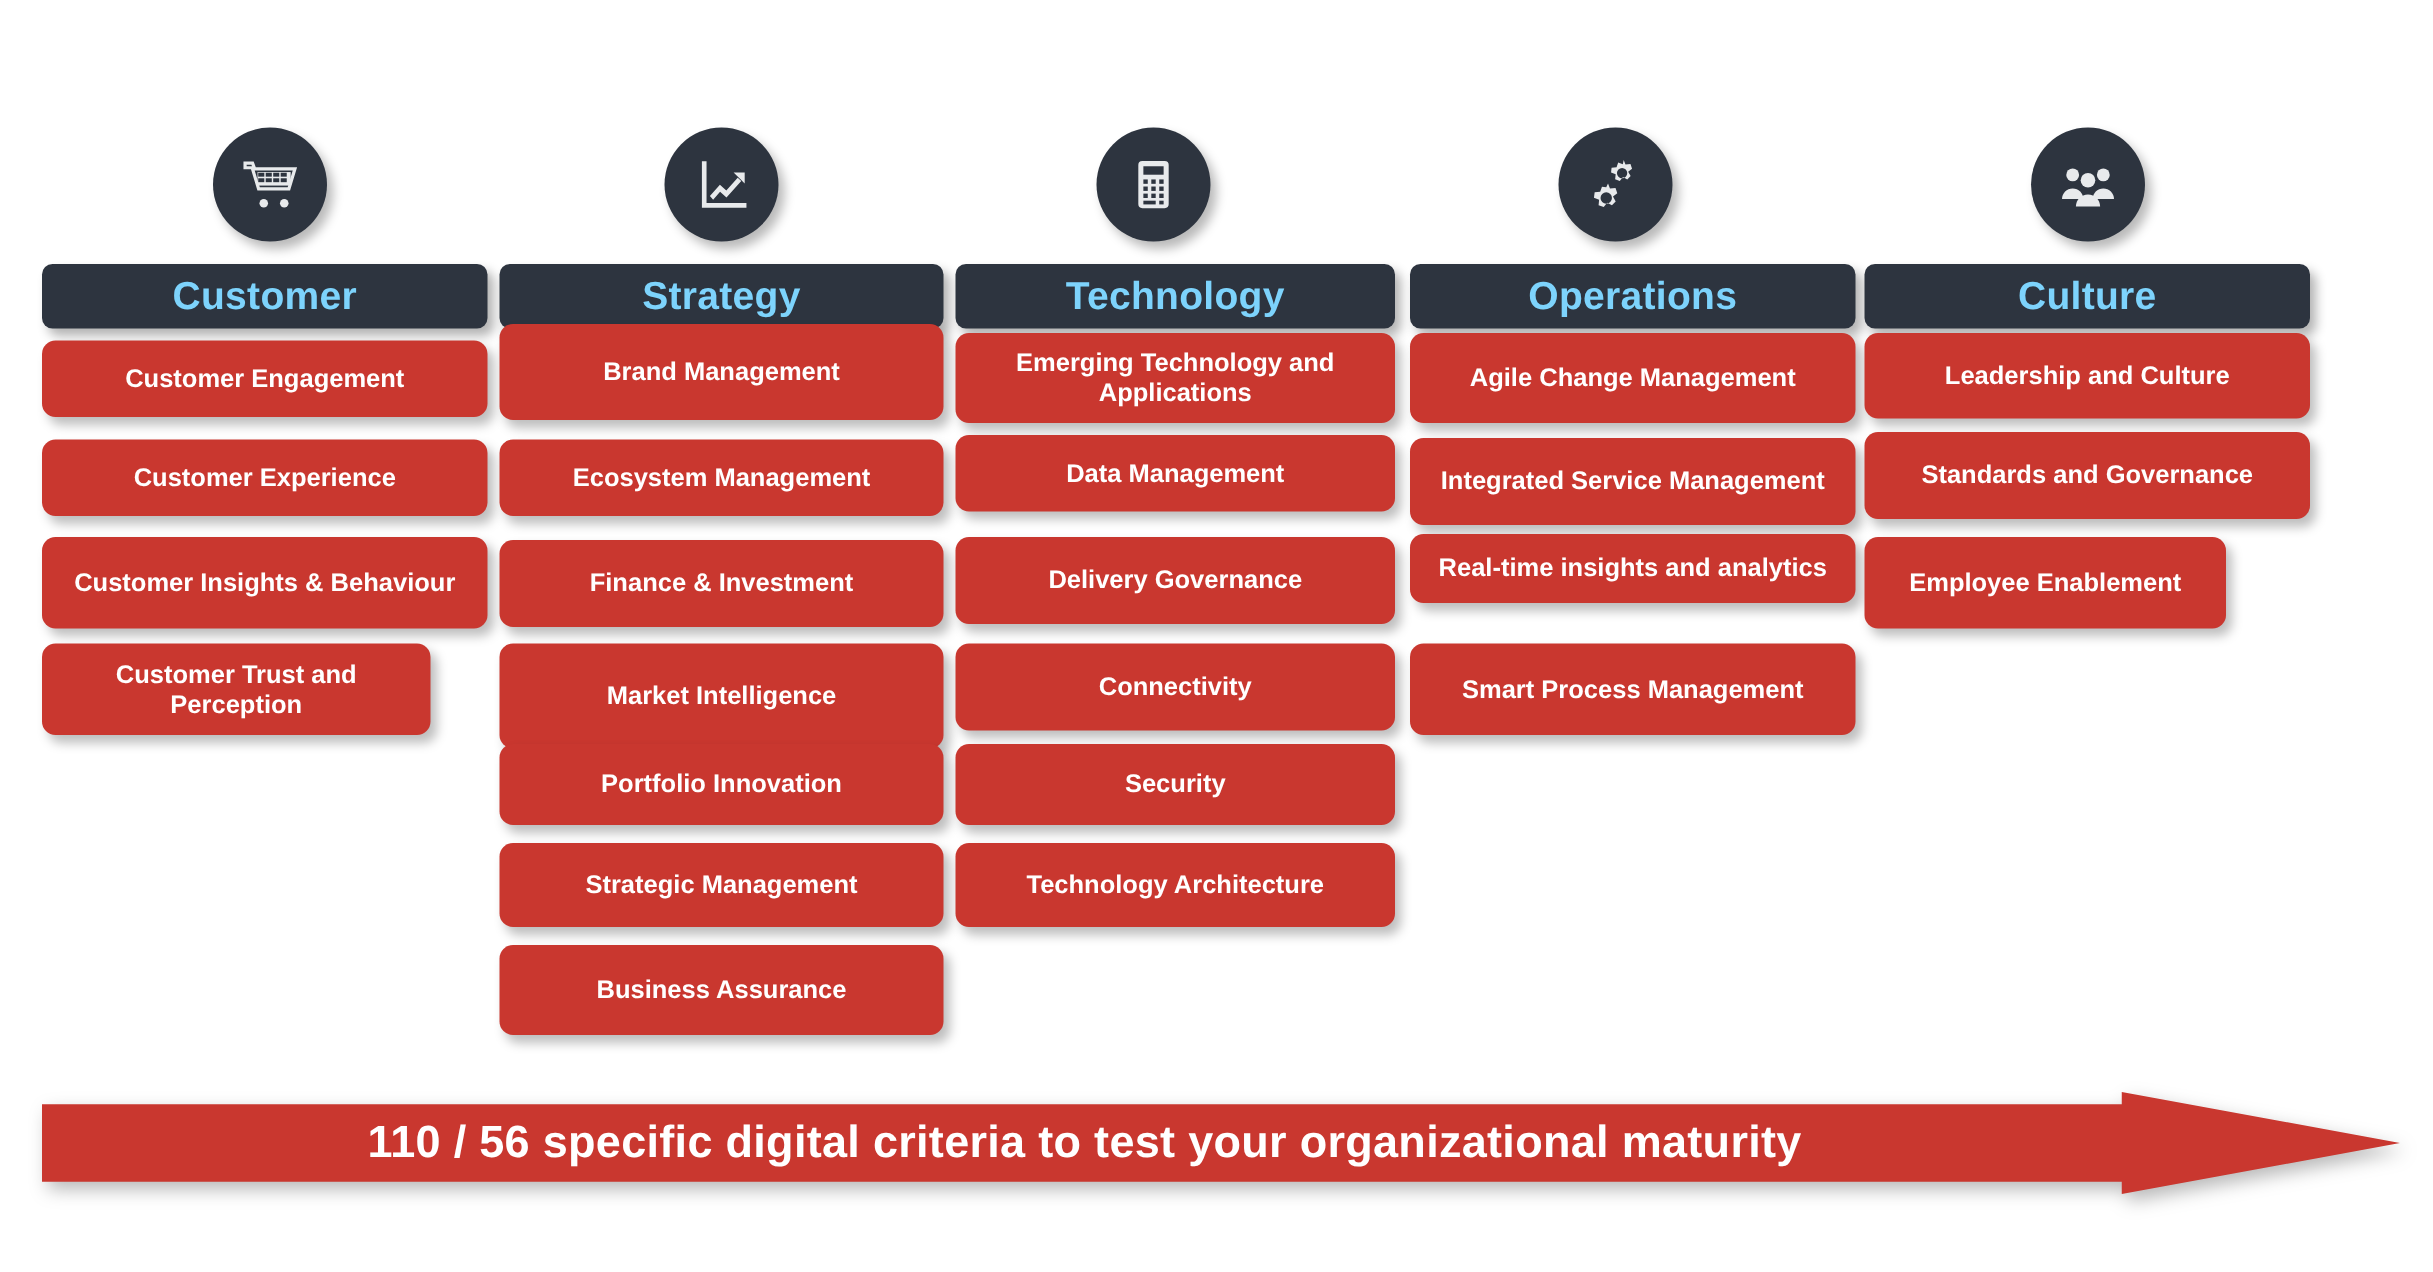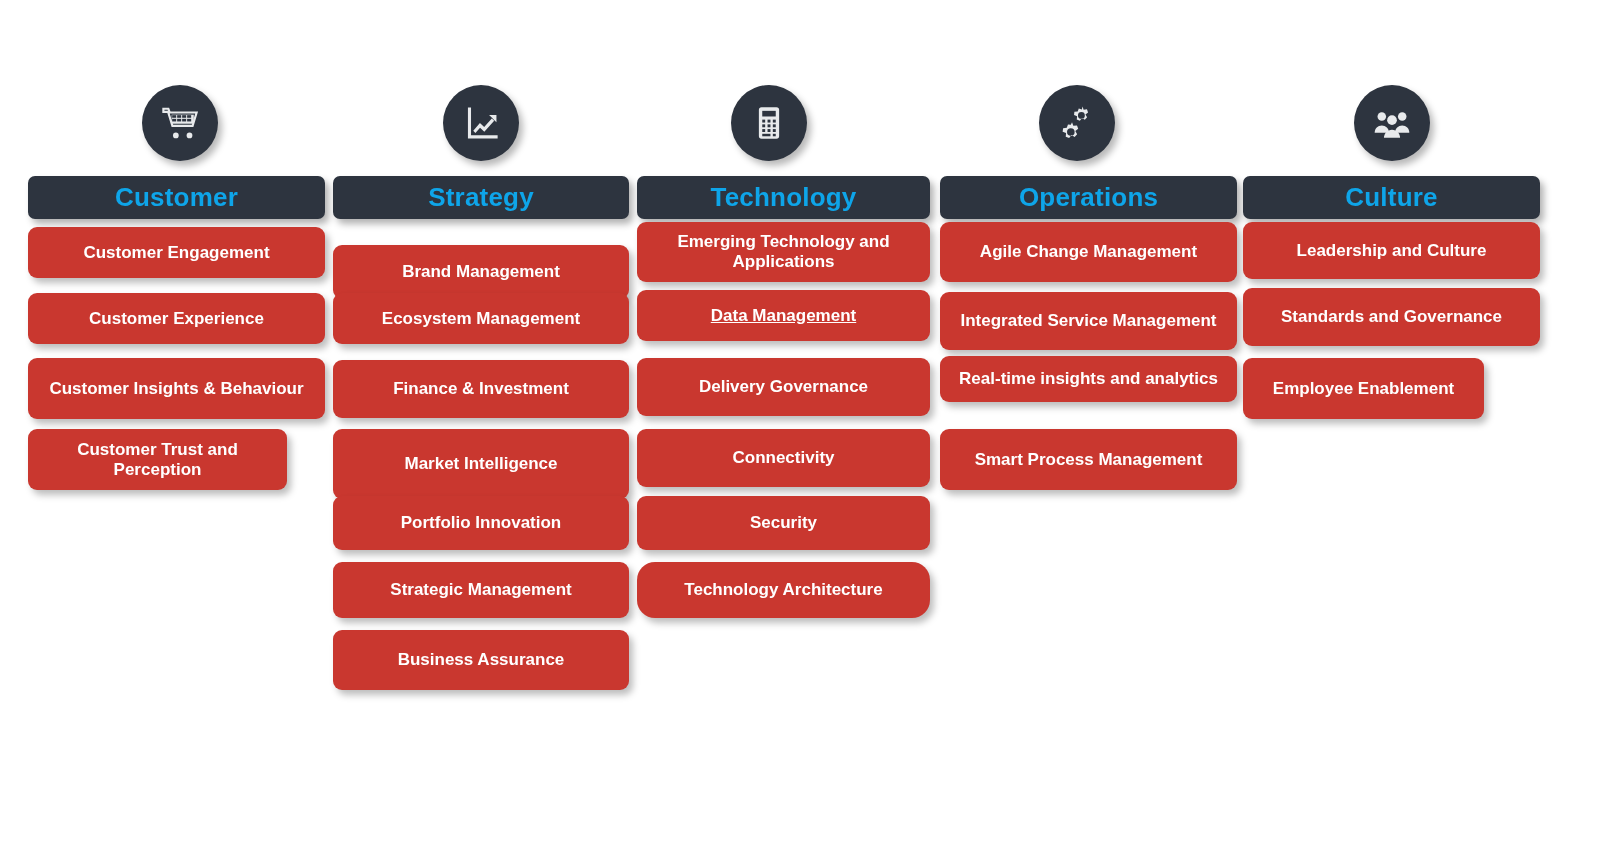--- a/index.html
+++ b/index.html
@@ -18,21 +18,21 @@
     background:#2d343f;
     box-shadow:4px 5px 7px rgba(0,0,0,.28);
     display:flex;align-items:center;justify-content:center;
   }
   .icon-circle svg{display:block;}
 
   
   .column{position:absolute;top:0;}
   .col-header{
     height:43px;border-radius:7px;background:#2d343f;
-    color:#0ea5e9;display:flex;align-items:center;justify-content:center;
+    color:#7dd3fc;display:flex;align-items:center;justify-content:center;
     font-size:26px;font-weight:bold;letter-spacing:.2px;
     box-shadow:4px 5px 7px rgba(0,0,0,.30);
     position:relative;
   }
   .card{
     border-radius:9px;background:#c9372f;color:#ffffff;
     display:flex;align-items:center;justify-content:center;text-align:center;
     font-size:17px;font-weight:bold;line-height:1.17;
     box-shadow:4px 5px 7px rgba(0,0,0,.26);
     padding:0 10px;box-sizing:border-box;position:relative;
@@ -135,48 +135,52 @@
   <div class="column" style="left:28px;width:297px;">
     <div class="col-header" style="position:absolute;top:176px;width:297px;">Customer</div>
     <div class="card" style="position:absolute;top:227px;width:297px;height:51px;">Customer Engagement</div>
     <div class="card" style="position:absolute;top:293px;width:297px;height:51px;">Customer Experience</div>
     <div class="card" style="position:absolute;top:358px;width:297px;height:61px;">Customer Insights &amp; Behaviour</div>
     <div class="card" style="position:absolute;top:429px;width:259px;height:61px;">Customer Trust and Perception</div>
   </div>
 
   <div class="column" style="left:333px;width:296px;">
     <div class="col-header" style="position:absolute;top:176px;width:296px;">Strategy</div>
-    <div class="card" style="position:absolute;top:245px;width:296px;height:54px;">Brand Management</div>
+    <div class="card" style="position:absolute;top:216px;width:296px;height:64px;">Brand Management</div>
     <div class="card" style="position:absolute;top:293px;width:296px;height:51px;">Ecosystem Management</div>
     <div class="card" style="position:absolute;top:360px;width:296px;height:58px;">Finance &amp; Investment</div>
     <div class="card" style="position:absolute;top:429px;width:296px;height:70px;">Market Intelligence</div>
     <div class="card" style="position:absolute;top:496px;width:296px;height:54px;">Portfolio Innovation</div>
     <div class="card" style="position:absolute;top:562px;width:296px;height:56px;">Strategic Management</div>
     <div class="card" style="position:absolute;top:630px;width:296px;height:60px;">Business Assurance</div>
   </div>
 
   <div class="column" style="left:637px;width:293px;">
     <div class="col-header" style="position:absolute;top:176px;width:293px;">Technology</div>
     <div class="card" style="position:absolute;top:222px;width:293px;height:60px;">Emerging Technology and Applications</div>
-    <div class="card" style="position:absolute;top:290px;width:293px;height:51px;text-decoration:underline;">Data Management</div>
+    <div class="card" style="position:absolute;top:290px;width:293px;height:51px;">Data Management</div>
     <div class="card" style="position:absolute;top:358px;width:293px;height:58px;">Delivery Governance</div>
     <div class="card" style="position:absolute;top:429px;width:293px;height:58px;">Connectivity</div>
     <div class="card" style="position:absolute;top:496px;width:293px;height:54px;">Security</div>
-    <div class="card" style="position:absolute;top:562px;width:293px;height:56px;border-radius:18px;">Technology Architecture</div>
+    <div class="card" style="position:absolute;top:562px;width:293px;height:56px;">Technology Architecture</div>
   </div>
 
   <div class="column" style="left:940px;width:297px;">
     <div class="col-header" style="position:absolute;top:176px;width:297px;">Operations</div>
     <div class="card" style="position:absolute;top:222px;width:297px;height:60px;">Agile Change Management</div>
     <div class="card" style="position:absolute;top:292px;width:297px;height:58px;">Integrated Service Management</div>
     <div class="card" style="position:absolute;top:356px;width:297px;height:46px;">Real-time insights and analytics</div>
     <div class="card" style="position:absolute;top:429px;width:297px;height:61px;">Smart Process Management</div>
   </div>
 
   <div class="column" style="left:1243px;width:297px;">
     <div class="col-header" style="position:absolute;top:176px;width:297px;">Culture</div>
     <div class="card" style="position:absolute;top:222px;width:297px;height:57px;">Leadership and Culture</div>
     <div class="card" style="position:absolute;top:288px;width:297px;height:58px;">Standards and Governance</div>
     <div class="card" style="position:absolute;top:358px;width:241px;height:61px;">Employee Enablement</div>
   </div>
 
+  <div class="arrow-wrap">
+    <div class="arrow-shape"></div>
+    <div class="arrow-text">110 / 56 specific digital criteria to test your organizational maturity</div>
+  </div>
 
 </div>
 
 </body></html>

